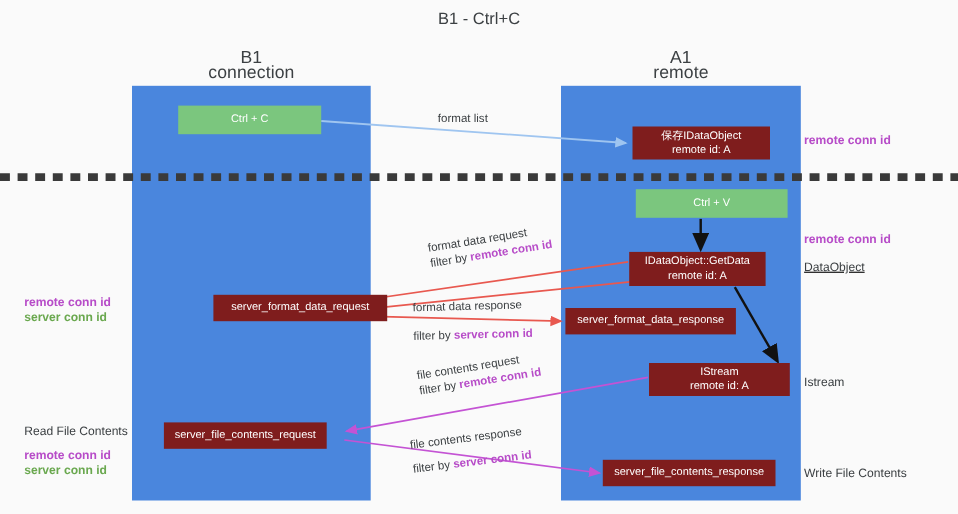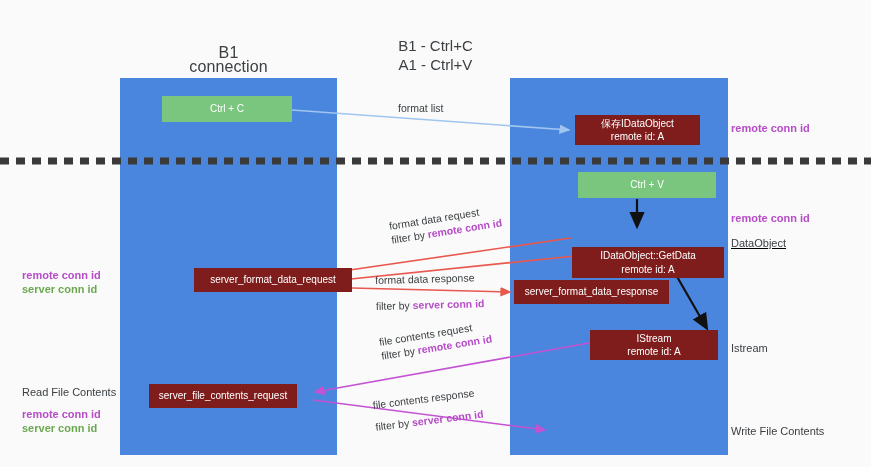--- a/index.html
+++ b/index.html
@@ -38,21 +38,20 @@
   .col-header .l2 { display: block; }
 
   #title {
     position: absolute;
     left: 0; top: 8px;
     width: 871px;
     text-align: center;
     font-size: 15px;
     color: #3c4043;
     line-height: 19px;
-    margin-top: 28px;
   }
   #title .l1, #title .l2 { display: block; }
 
   .node {
     position: absolute;
     box-sizing: border-box;
     display: flex;
     flex-direction: column;
     align-items: center;
     justify-content: center;
@@ -62,21 +61,21 @@
     text-align: left;
     padding: 2px 4px;
   }
   .node.green { background: #7bc67e; }
   .node.orange { background: #7f1d1d; }
   .node .ln { display: block; white-space: nowrap; }
 
   #n-ctrlc  { left: 162px; top: 96px;  width: 130px; height: 26px; }
   #n-save   { left: 575px; top: 115px; width: 125px; height: 30px; }
   #n-ctrlv  { left: 578px; top: 172px; width: 138px; height: 26px; }
-  #n-getdata{ left: 572px; top: 247px; width: 152px; height: 31px; }
+  #n-getdata{ left: 572px; top: 229px; width: 124px; height: 31px; }
   #n-sfdreq { left: 152px; top: 268px; width: 158px; height: 24px; margin-left: 42px; }
   #n-sfdres { left: 514px; top: 280px; width: 155px; height: 24px; }
   #n-istream{ left: 590px; top: 330px; width: 128px; height: 30px; }
   #n-sfcreq { left: 149px; top: 384px; width: 148px; height: 24px; }
   #n-sfcres { left: 548px; top: 418px; width: 157px; height: 24px; }
 
   .side-label {
     position: absolute;
     font-size: 11px;
     line-height: 14px;
@@ -118,26 +117,29 @@
     pointer-events: none;
   }
 </style>
 </head>
 <body>
 
 <div id="canvas">
 
   <div id="title">
     <span class="l1">B1 - Ctrl+C</span>
-    <span class="l2">A1 - Ctrl+V</span>
   </div>
 
   <div id="hdr-b1" class="col-header">
     <span class="l1">B1</span>
     <span class="l2">connection</span>
+  </div>
+  <div id="hdr-a1" class="col-header">
+    <span class="l1">A1</span>
+    <span class="l2">remote</span>
   </div>
 
   <div id="col-b1" class="col"></div>
   <div id="col-a1" class="col"></div>
 
   <svg id="wires" viewBox="0 0 871 467">
     <defs>
       <marker id="ah-blue" markerWidth="7" markerHeight="7" refX="6" refY="3" orient="auto">
         <path d="M0,0 L7,3 L0,6 z" fill="#9fc5f0"></path>
       </marker>
@@ -198,20 +200,23 @@
 
   <div id="n-istream" class="node orange">
     <span class="ln">IStream</span>
     <span class="ln">remote id: A</span>
   </div>
 
   <div id="n-sfcreq" class="node orange">
     <span class="ln">server_file_contents_request</span>
   </div>
 
+  <div id="n-sfcres" class="node orange">
+    <span class="ln">server_file_contents_response</span>
+  </div>
 
   <div id="el-formatlist" class="edge-label">
     <span class="ln">format list</span>
   </div>
 
   <div id="el-fdreq" class="edge-label">
     <span class="ln">format data request</span>
     <span class="ln"><span>filter by </span><span class="hl-purple">remote conn id</span></span>
   </div>
 

